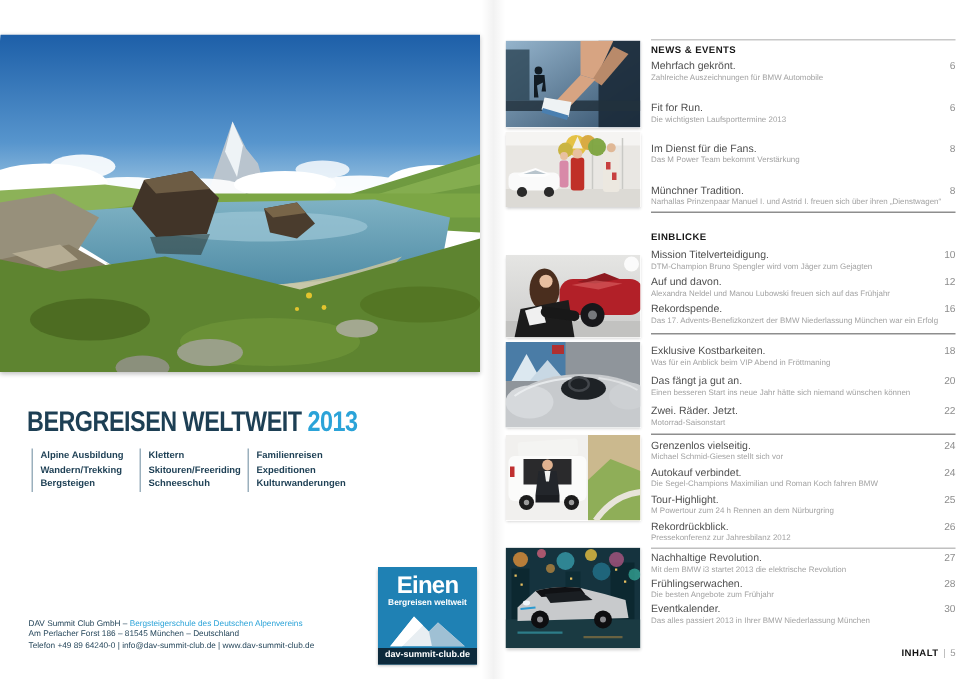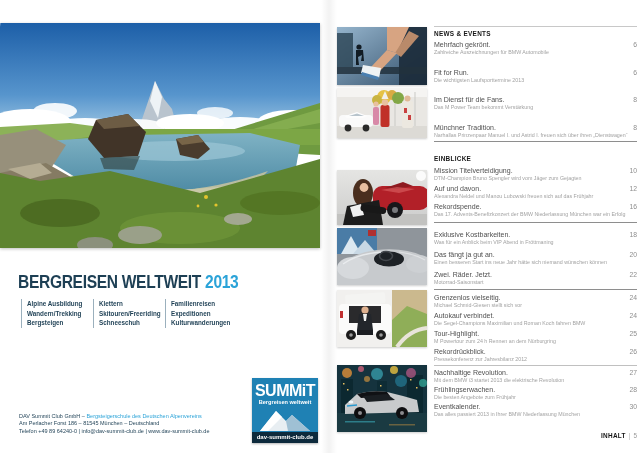--- a/index.html
+++ b/index.html
@@ -162,21 +162,21 @@
       </div>
   </div>
 
   <div class="contact">
     <div><span>DAV Summit Club GmbH – </span><span class="hl">Bergsteigerschule des Deutschen Alpenvereins</span></div>
     <div>Am Perlacher Forst 186 – 81545 München – Deutschland</div>
     <div>Telefon +49 89 64240-0 | info@dav-summit-club.de | www.dav-summit-club.de</div>
   </div>
 
   <div class="logo">
-    <div class="logo-brand">SUMMiT</div>
+    <div class="logo-brand">Einen</div>
     <div class="logo-tag">Bergreisen weltweit</div>
     <div class="logo-mountain">
       <svg viewBox="0 0 66 26">
         <polygon points="8,26 24,6 34,16 40,10 58,26" fill="#e8eef2"></polygon>
         <polygon points="24,6 30,12 24,18 16,26 8,26" fill="#ffffff"></polygon>
         <polygon points="34,16 40,10 58,26 36,26" fill="#9fc0d4"></polygon>
       </svg>
     </div>
     <div class="logo-url">dav-summit-club.de</div>
   </div>

